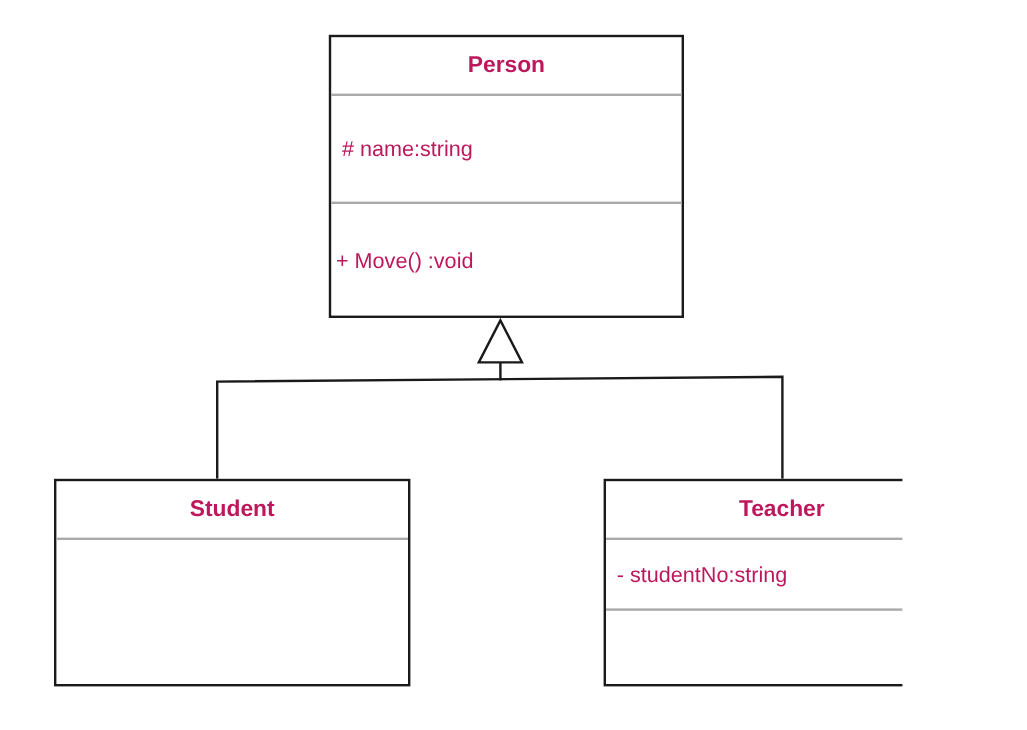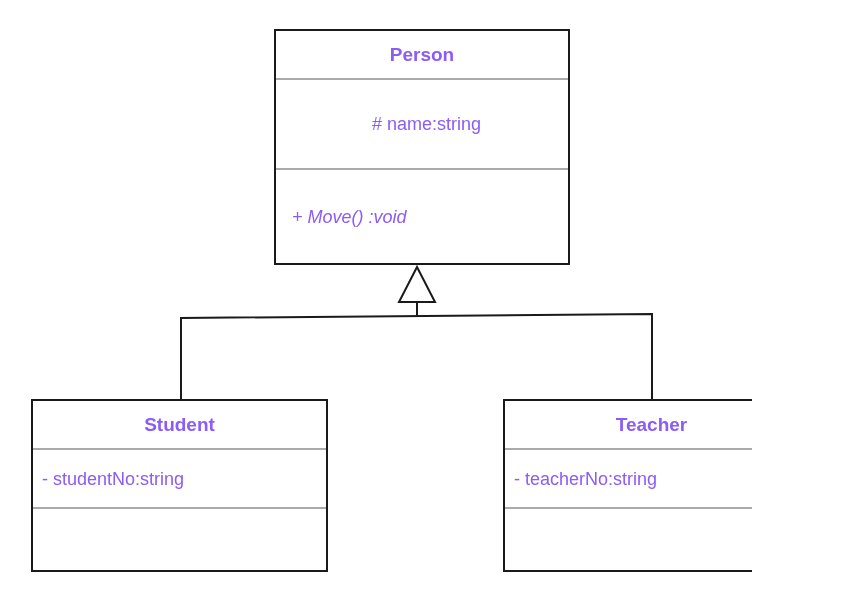--- a/index.html
+++ b/index.html
@@ -6,21 +6,21 @@
     margin: 0;
     padding: 0;
     background: #ffffff;
   }
   .canvas {
     position: relative;
     width: 752px;
     height: 608px;
     background: #ffffff;
     font-family: "Liberation Sans", sans-serif;
-    color: #8b5cf6;
+    color: #be185d;
     overflow: hidden;
   }
   .connectors {
     position: absolute;
     left: 0;
     top: 0;
     width: 856px;
     height: 608px;
   }
   .class-box {
@@ -44,50 +44,47 @@
     align-items: center;
     font-size: 19px;
     font-weight: bold;
   }
   .line {
     font-size: 18px;
     line-height: 32px;
     white-space: pre;
   }
   .attrs .line { padding-left: 9px; }
-  .methods .line { padding-left: 16px; font-style: italic; }
+  .methods .line { padding-left: 4px; }
 </style>
 </head>
 <body>
 
 <div class="canvas">
 
   <svg class="connectors" width="856" height="608" viewBox="0 0 856 608">
     <polyline points="181,399 181,318 652,314 652,399" fill="none" stroke="#1a1a1a" stroke-width="2"></polyline>
     <line x1="417" y1="317" x2="417" y2="302" stroke="#1a1a1a" stroke-width="2"></line>
     <polygon points="417,267 399,302 435,302" fill="#ffffff" stroke="#1a1a1a" stroke-width="2"></polygon>
   </svg>
 
   <div class="class-box" style="left:274px; top:29px; width:296px; height:236px;">
     <div class="sec title divided" style="height:49px; flex:none;">Person</div>
-    <div class="sec attrs divided" style="height:90px; flex:none;text-align:center;">
+    <div class="sec attrs divided" style="height:90px; flex:none;">
       <div class="line"># name:string</div>
     </div>
     <div class="sec methods" style="flex:1;">
       <div class="line">+ Move() :void</div>
     </div>
   </div>
 
-  <div class="class-box" style="left:31px; top:399px; width:297px; height:173px;">
+  <div class="class-box" style="left:45px; top:399px; width:297px; height:173px;">
     <div class="sec title divided" style="height:49px; flex:none;">Student</div>
-    <div class="sec attrs divided" style="height:59px; flex:none;">
-      <div class="line">- studentNo:string</div>
-    </div>
   </div>
 
   <div class="class-box" style="left:503px; top:399px; width:297px; height:173px;">
     <div class="sec title divided" style="height:49px; flex:none;">Teacher</div>
     <div class="sec attrs divided" style="height:59px; flex:none;">
-      <div class="line">- teacherNo:string</div>
+      <div class="line">- studentNo:string</div>
     </div>
   </div>
 
 </div>
 
 </body></html>

